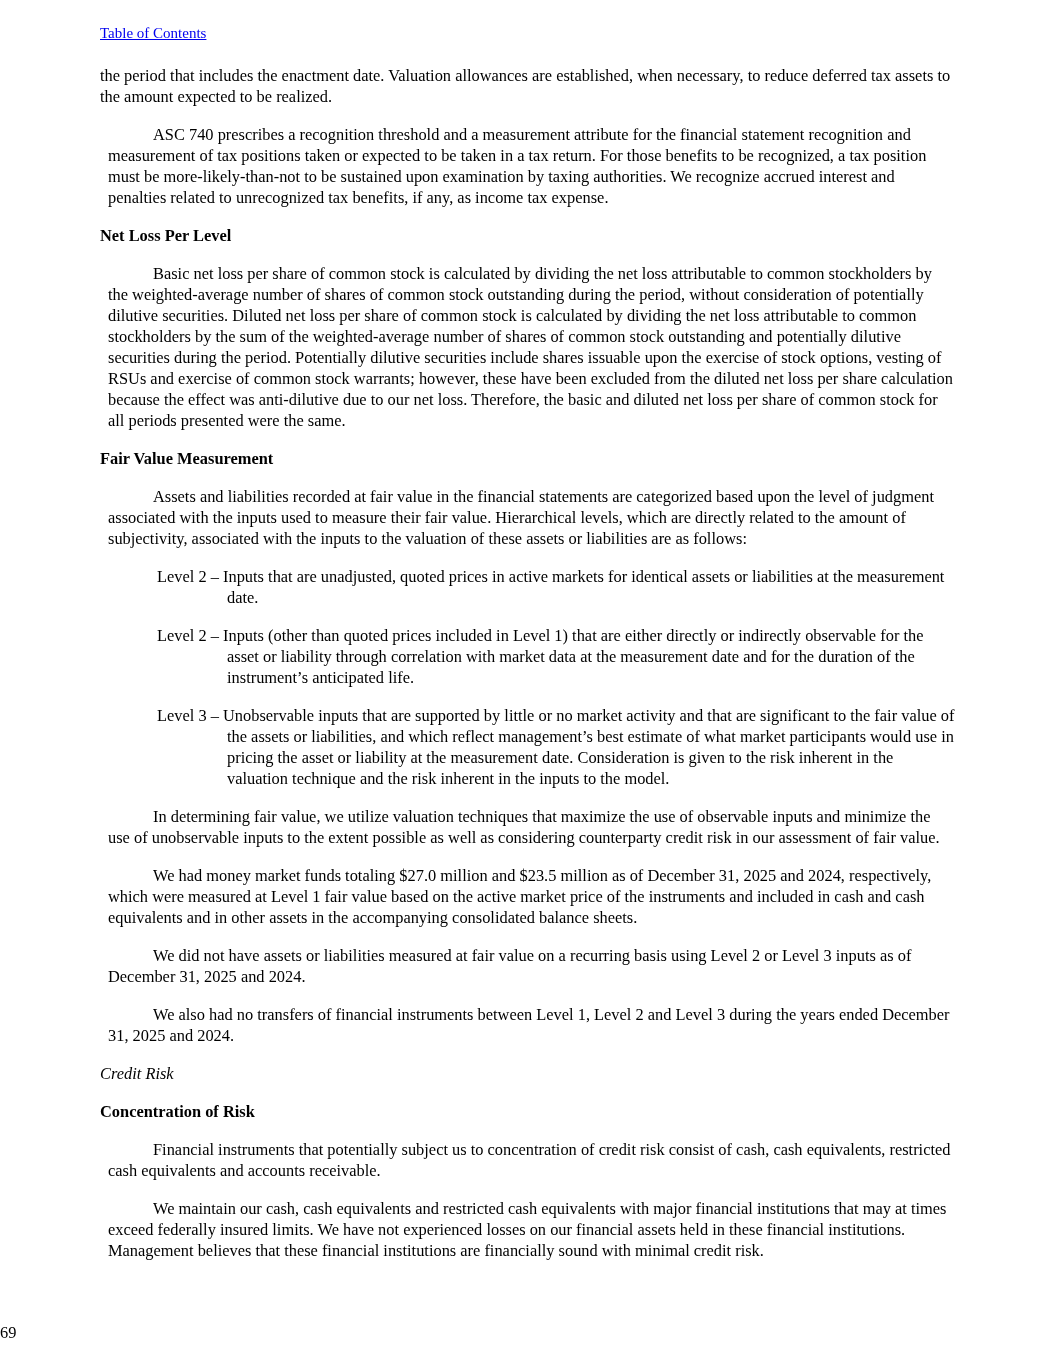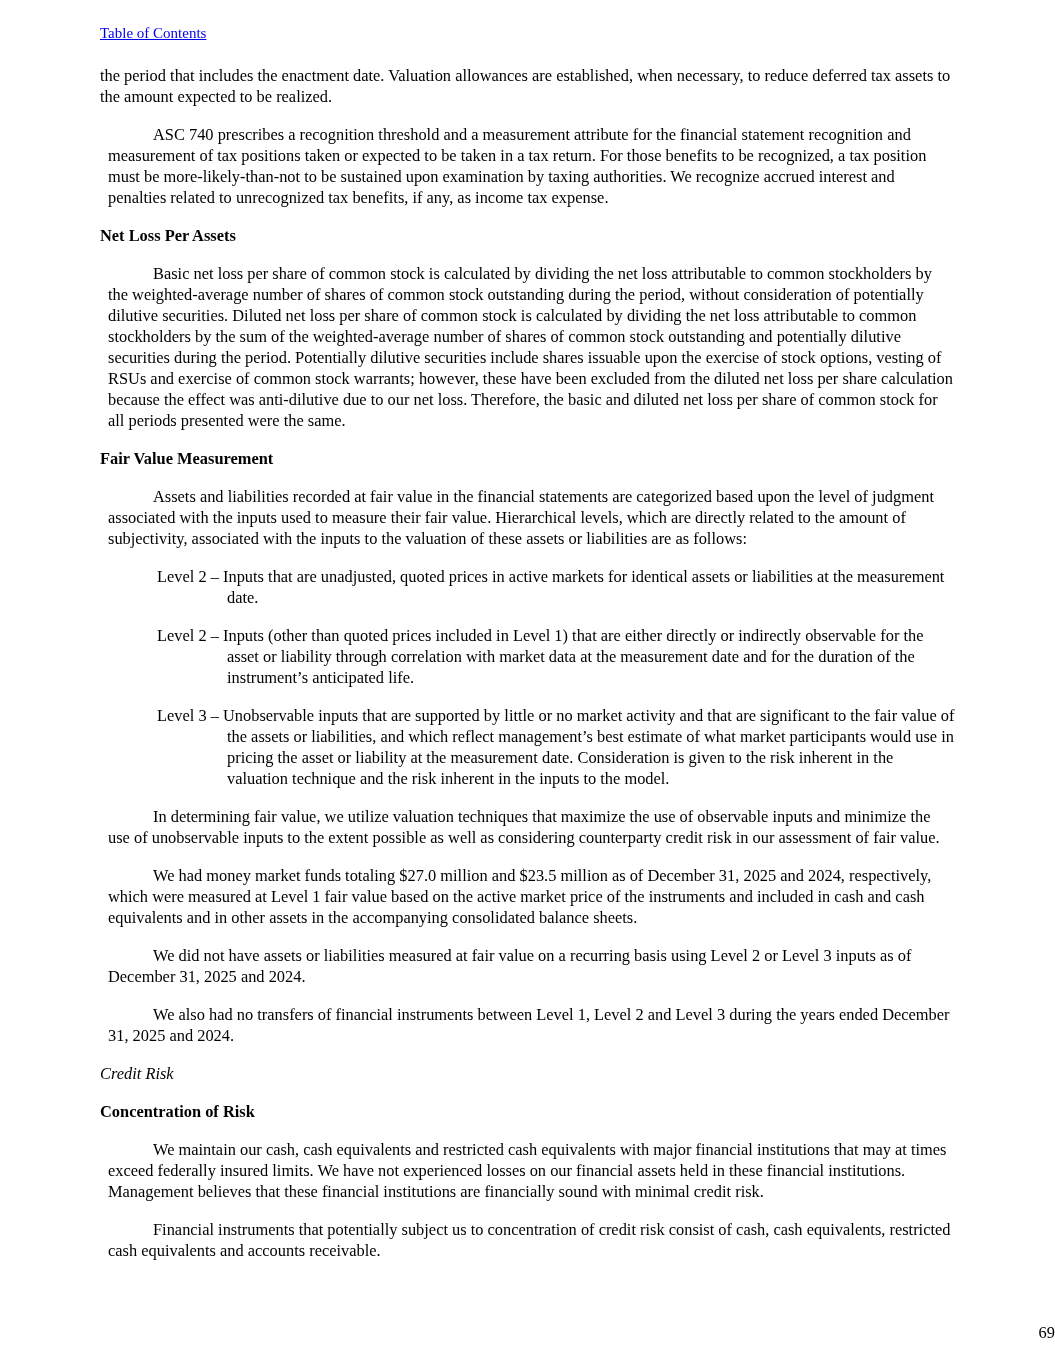--- a/index.html
+++ b/index.html
@@ -47,39 +47,39 @@
     line-height: 21px;
     margin-bottom: 17px;
     padding-left: 127px;
     text-indent: -70px;
   }
   .page-number {
     position: absolute;
     bottom: 22px;
     left: 0;
     right: 0;
-    text-align: right;
+    text-align: left;
     font-size: 16.4px;
     line-height: 20px;
   }
 </style>
 </head>
 <body>
 
 <div class="page">
 
   <div class="doc-links">
     <a class="doc-link" href="#">Table of Contents</a>
   </div>
 
   <p class="para">the period that includes the enactment date. Valuation allowances are established, when necessary, to reduce deferred tax assets to the amount expected to be realized.</p>
 
   <p class="para indent">ASC 740 prescribes a recognition threshold and a measurement attribute for the financial statement recognition and measurement of tax positions taken or expected to be taken in a tax return. For those benefits to be recognized, a tax position must be more-likely-than-not to be sustained upon examination by taxing authorities. We recognize accrued interest and penalties related to unrecognized tax benefits, if any, as income tax expense.</p>
 
-  <h3 class="heading">Net Loss Per Assets</h3>
+  <h3 class="heading">Net Loss Per Level</h3>
 
   <p class="para indent">Basic net loss per share of common stock is calculated by dividing the net loss attributable to common stockholders by the weighted-average number of shares of common stock outstanding during the period, without consideration of potentially dilutive securities. Diluted net loss per share of common stock is calculated by dividing the net loss attributable to common stockholders by the sum of the weighted-average number of shares of common stock outstanding and potentially dilutive securities during the period. Potentially dilutive securities include shares issuable upon the exercise of stock options, vesting of RSUs and exercise of common stock warrants; however, these have been excluded from the diluted net loss per share calculation because the effect was anti-dilutive due to our net loss. Therefore, the basic and diluted net loss per share of common stock for all periods presented were the same.</p>
 
   <h3 class="heading">Fair Value Measurement</h3>
 
   <p class="para indent">Assets and liabilities recorded at fair value in the financial statements are categorized based upon the level of judgment associated with the inputs used to measure their fair value. Hierarchical levels, which are directly related to the amount of subjectivity, associated with the inputs to the valuation of these assets or liabilities are as follows:</p>
 
   <div class="level-item"><span>Level 2 –</span> <span>Inputs that are unadjusted, quoted prices in active markets for identical assets or liabilities at the measurement date.</span></div>
 
   <div class="level-item"><span>Level 2 –</span> <span>Inputs (other than quoted prices included in Level 1) that are either directly or indirectly observable for the asset or liability through correlation with market data at the measurement date and for the duration of the instrument’s anticipated life.</span></div>
@@ -91,19 +91,19 @@
   <p class="para indent">We had money market funds totaling $27.0 million and $23.5 million as of December 31, 2025 and 2024, respectively, which were measured at Level 1 fair value based on the active market price of the instruments and included in cash and cash equivalents and in other assets in the accompanying consolidated balance sheets.</p>
 
   <p class="para indent">We did not have assets or liabilities measured at fair value on a recurring basis using Level 2 or Level 3 inputs as of December 31, 2025 and 2024.</p>
 
   <p class="para indent">We also had no transfers of financial instruments between Level 1, Level 2 and Level 3 during the years ended December 31, 2025 and 2024.</p>
 
   <h3 class="heading italic">Credit Risk</h3>
 
   <h3 class="heading">Concentration of Risk</h3>
 
+  <p class="para indent">Financial instruments that potentially subject us to concentration of credit risk consist of cash, cash equivalents, restricted cash equivalents and accounts receivable.</p>
+
   <p class="para indent">We maintain our cash, cash equivalents and restricted cash equivalents with major financial institutions that may at times exceed federally insured limits. We have not experienced losses on our financial assets held in these financial institutions. Management believes that these financial institutions are financially sound with minimal credit risk.</p>
-
-  <p class="para indent">Financial instruments that potentially subject us to concentration of credit risk consist of cash, cash equivalents, restricted cash equivalents and accounts receivable.</p>
 
 </div>
 
 <div class="page-number">69</div>
 
 </body></html>

